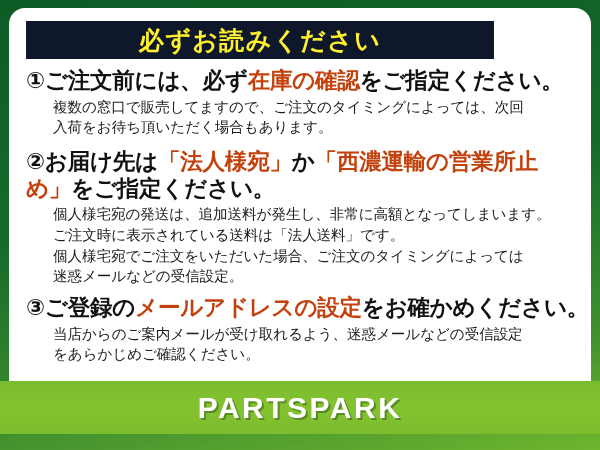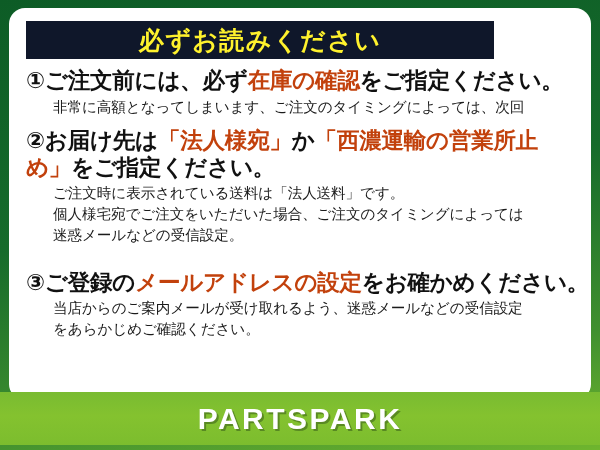--- a/index.html
+++ b/index.html
@@ -88,28 +88,28 @@
     font-weight: 500;
     line-height: 1.42;
     letter-spacing: -0.1px;
   }
   .item-body .bline {
     white-space: nowrap;
   }
 
   
   .item-1 { margin-bottom: 11px; }
-  .item-2 { margin-bottom: 24px; }
+  .item-2 { margin-bottom: 8px; }
   .item-3 { margin-bottom: 0; }
 
   
   .footer {
     position: absolute;
     left: 0;
-    bottom: 5px;
+    bottom: 16px;
     width: 600px;
     height: 53px;
     display: flex;
     align-items: center;
     justify-content: center;
     background: linear-gradient(180deg, #79bb31 0%, #84c22f 45%, #7cbd2e 100%);
   }
   .brand {
     color: #ffffff;
     font-size: 30px;
@@ -130,29 +130,31 @@
       <div class="header-title">必ずお読みください</div>
     </div>
 
     <div class="items">
 
       <div class="item item-1">
         <div class="item-heading">
           <span class="marker">①</span><span>ご注文前には、必ず</span><span class="hl">在庫の確認</span><span>をご指定ください。</span>
         </div>
         <div class="item-body">
-          <div class="bline">非常に高額となってしまいます、ご注文のタイミングによっては、次回</div>
+          <div class="bline">複数の窓口で販売してますので、ご注文のタイミングによっては、次回</div>
+          <div class="bline">入荷をお待ち頂いただく場合もあります。</div>
         </div>
       </div>
 
       <div class="item item-2">
         <div class="item-heading wrapline">
           <span class="marker">②</span><span>お届け先は</span><span class="hl">「法人様宛」</span><span>か</span><span class="hl">「西濃運輸の営業所止め」</span><span>をご指定ください。</span>
         </div>
         <div class="item-body">
+          <div class="bline">個人様宅宛の発送は、追加送料が発生し、非常に高額となってしまいます。</div>
           <div class="bline">ご注文時に表示されている送料は「法人送料」です。</div>
           <div class="bline">個人様宅宛でご注文をいただいた場合、ご注文のタイミングによっては</div>
           <div class="bline">迷惑メールなどの受信設定。</div>
         </div>
       </div>
 
       <div class="item item-3">
         <div class="item-heading">
           <span class="marker">③</span><span>ご登録の</span><span class="hl">メールアドレスの設定</span><span>をお確かめください。</span>
         </div>

